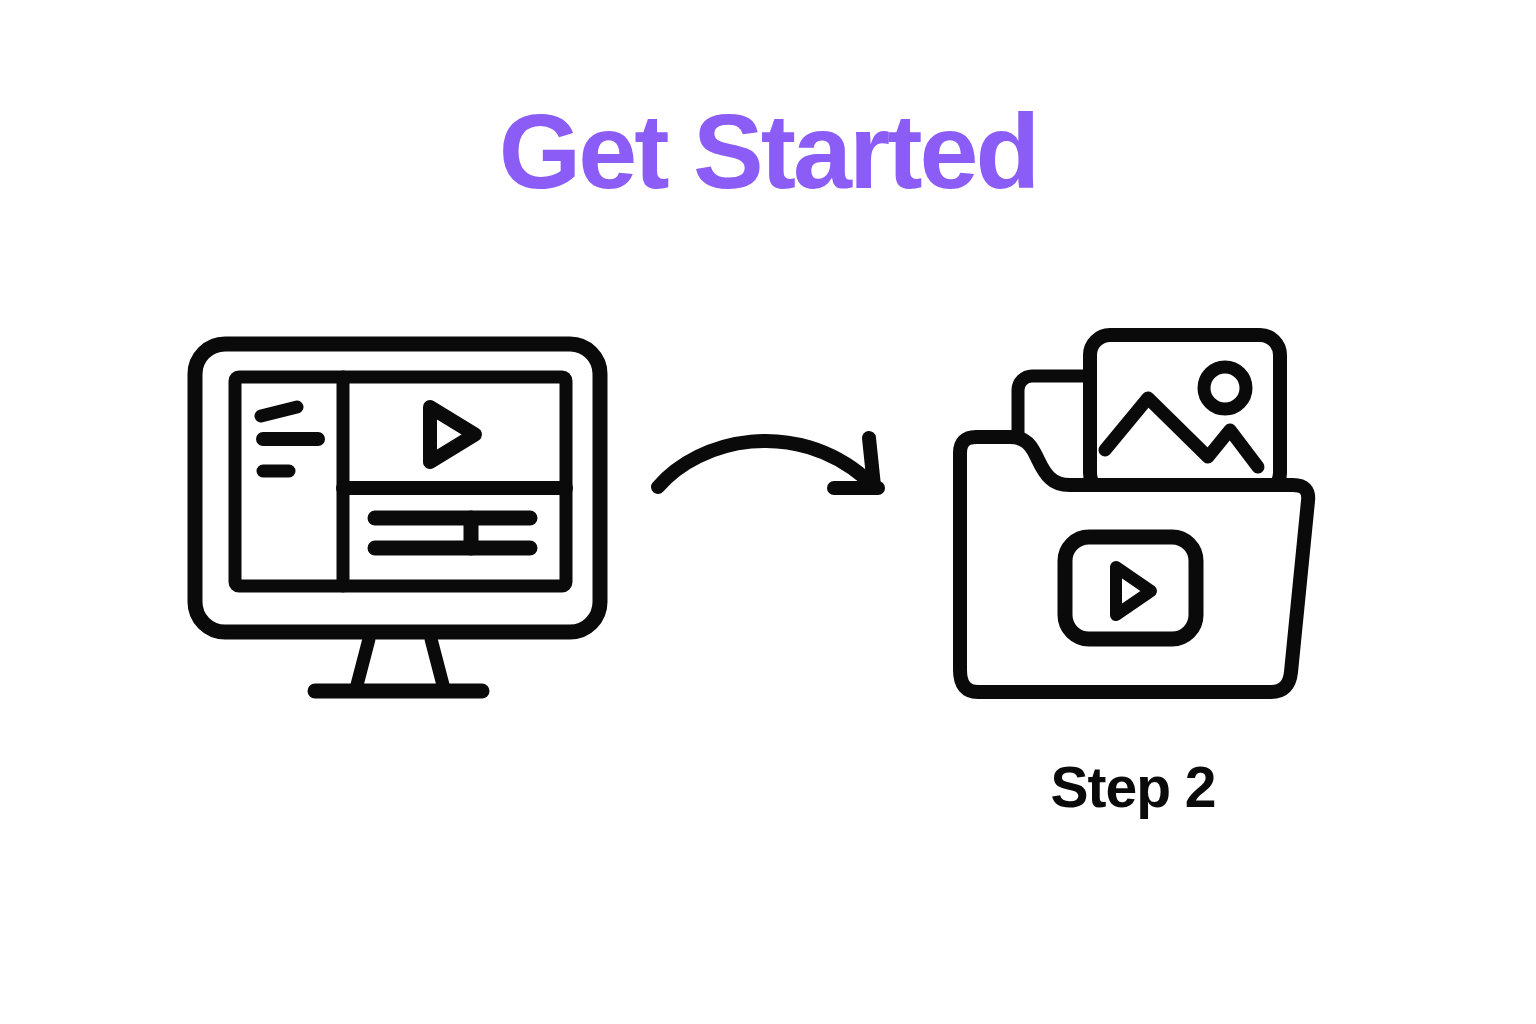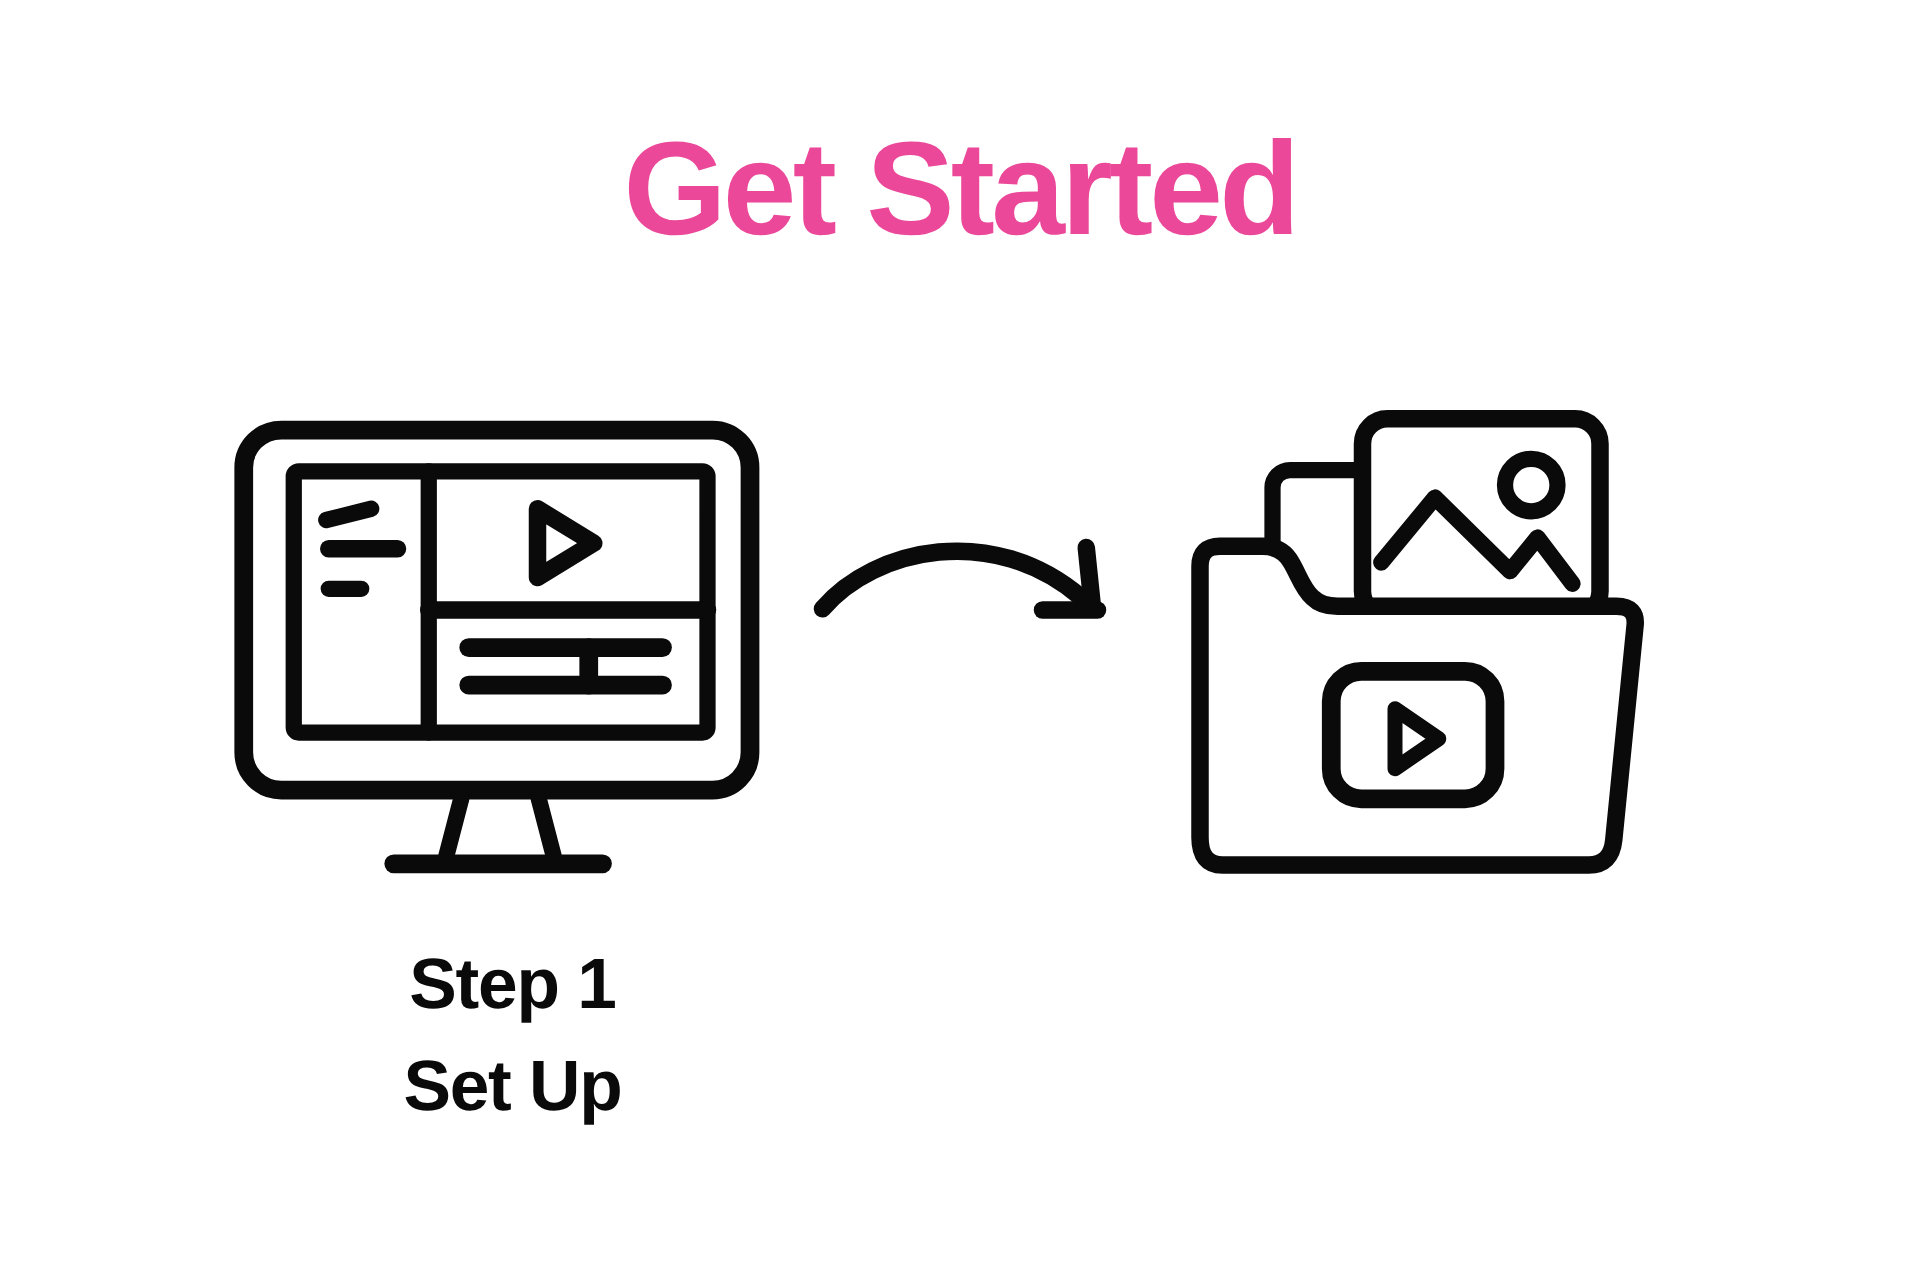--- a/index.html
+++ b/index.html
@@ -19,21 +19,21 @@
   .title {
     position: absolute;
     top: 96px;
     left: 0;
     width: 1536px;
     text-align: center;
     font-size: 106px;
     font-weight: 700;
     letter-spacing: -3px;
     line-height: 1.05;
-    color: #ec4899;
+    color: #8b5cf6;
     white-space: nowrap;
   }
   .icon-svg { position: absolute; display: block; }
   #monitor-svg { left: 185px; top: 325px; width: 430px; height: 380px; }
   #arrow-svg   { left: 645px; top: 410px; width: 250px; height: 95px; }
   #folder-svg  { left: 950px; top: 320px; width: 380px; height: 390px; }
   svg { color: #0a0a0a; }
   .step-label {
     position: absolute;
     top: 746px;
@@ -96,21 +96,18 @@
       <circle cx="275" cy="68" r="21" stroke-width="13"></circle>
       <path d="M 155 130 L 198 78 L 258 137 L 280 110 L 308 147" stroke-width="13"></path>
     </g>
     <path d="M 10 350 V 133 Q 10 117 26 117 H 60 Q 76 117 83 130 C 89 140 92 151 100 158 Q 107 165 120 165 H 343 Q 360 165 358 181 L 341 352 Q 339 372 321 372 H 28 Q 10 372 10 350 Z" fill="#ffffff" stroke-width="14"></path>
     <g>
       <rect x="115" y="217" width="131" height="102" rx="24" fill="#ffffff" stroke-width="15"></rect>
       <path d="M 166 247 L 201 271 L 166 295 Z" stroke-width="12"></path>
     </g>
   </svg>
 
-  <div id="step-1-label" class="step-label">
-    <div>Step 1</div>
-    <div>Set Up</div>
-  </div>
 
   <div id="step-2-label" class="step-label">
+    <div>Step 2</div>
   </div>
 
 </div>
 
 </body></html>

